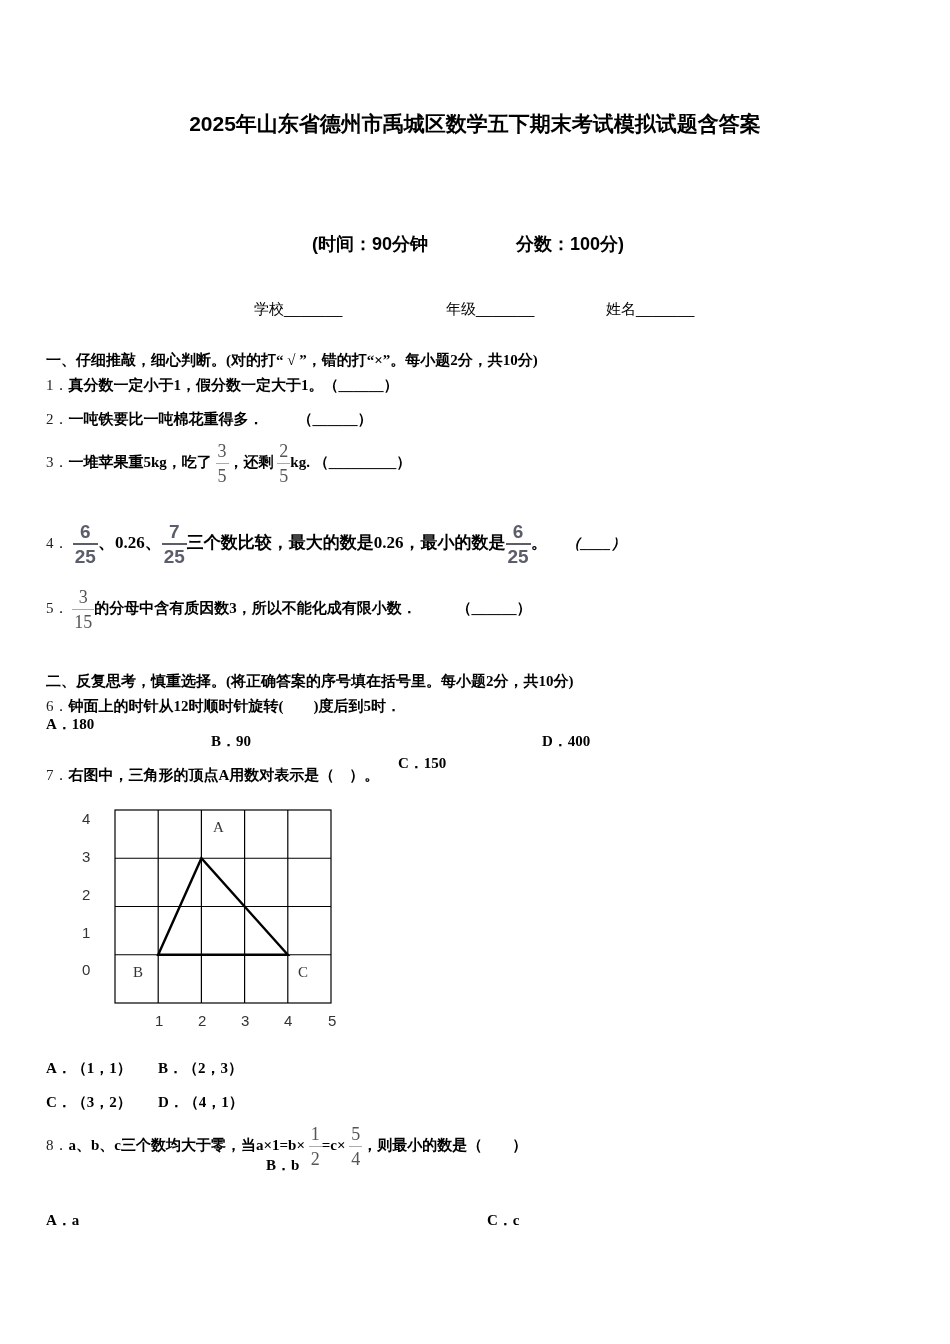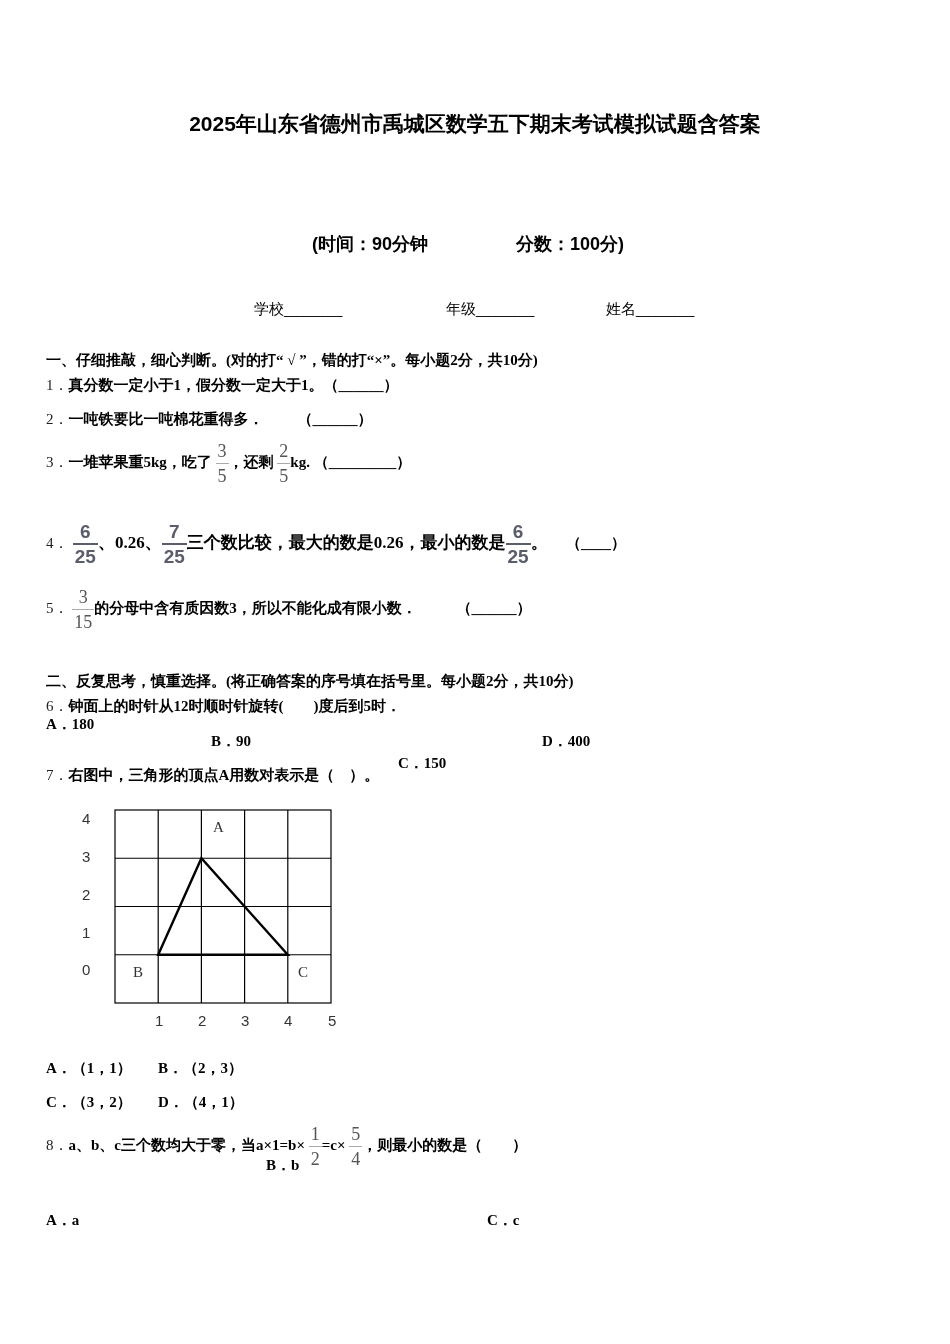--- a/index.html
+++ b/index.html
@@ -55,21 +55,21 @@
 <div class="abs q" style="top:442px;">
   <span class="qnum">3．</span><span class="qtext">一堆苹果重5kg，吃了</span>
   <span class="frac"><span class="num">3</span><span class="bar"></span><span class="den">5</span></span><span class="qtext">，还剩</span>
   <span class="frac"><span class="num">2</span><span class="bar"></span><span class="den">5</span></span><span class="qtext">kg.</span>
   <span class="qtext" style="">（_________）</span>
 </div>
 
 <div class="abs q" style="top:522px; font-size:17px;">
   <span class="qnum" style="font-size:15px;">4．</span>
   <span class="frac big"><span class="num">6</span><span class="bar"></span><span class="den">25</span></span><span class="qtext">、0.26、</span><span class="frac big"><span class="num">7</span><span class="bar"></span><span class="den">25</span></span><span class="qtext">三个数比较，最大的数是0.26，最小的数是</span><span class="frac big"><span class="num">6</span><span class="bar"></span><span class="den">25</span></span><span class="qtext">。</span>
-  <span class="qtext" style="margin-left:14px; font-size:15px;">（____）</span>
+  <span class="qtext" style="margin-left:14px; font-size:15px;font-style:italic;">（____）</span>
 </div>
 
 <div class="abs q" style="top:588px;">
   <span class="qnum">5．</span>
   <span class="frac"><span class="num">3</span><span class="bar"></span><span class="den">15</span></span><span class="qtext">的分母中含有质因数3，所以不能化成有限小数．</span>
   <span class="qtext" style="margin-left:36px;">（______）</span>
 </div>
 
 <div class="abs section" style="top:672px;">二、反复思考，慎重选择。(将正确答案的序号填在括号里。每小题2分，共10分)</div>
 

